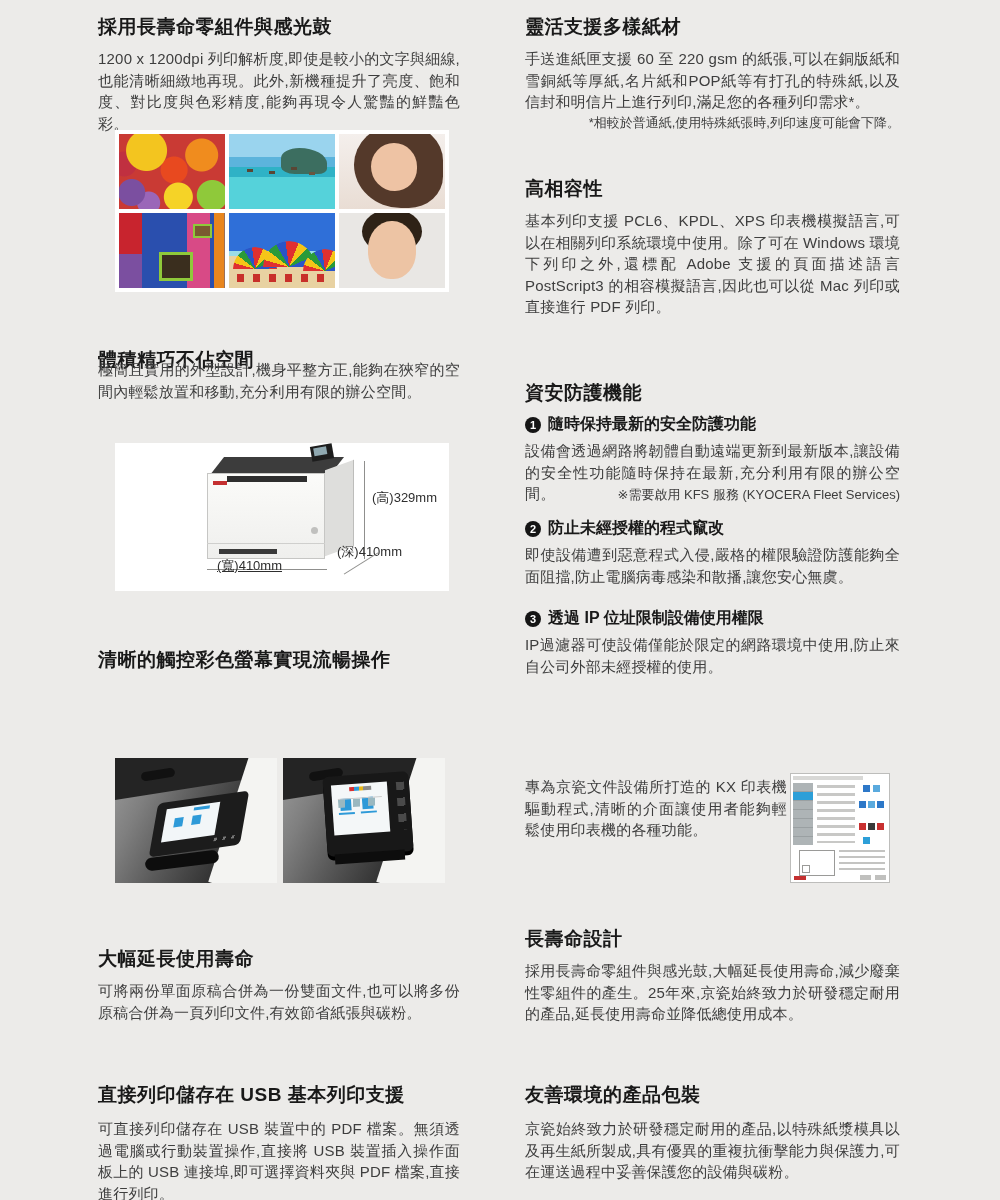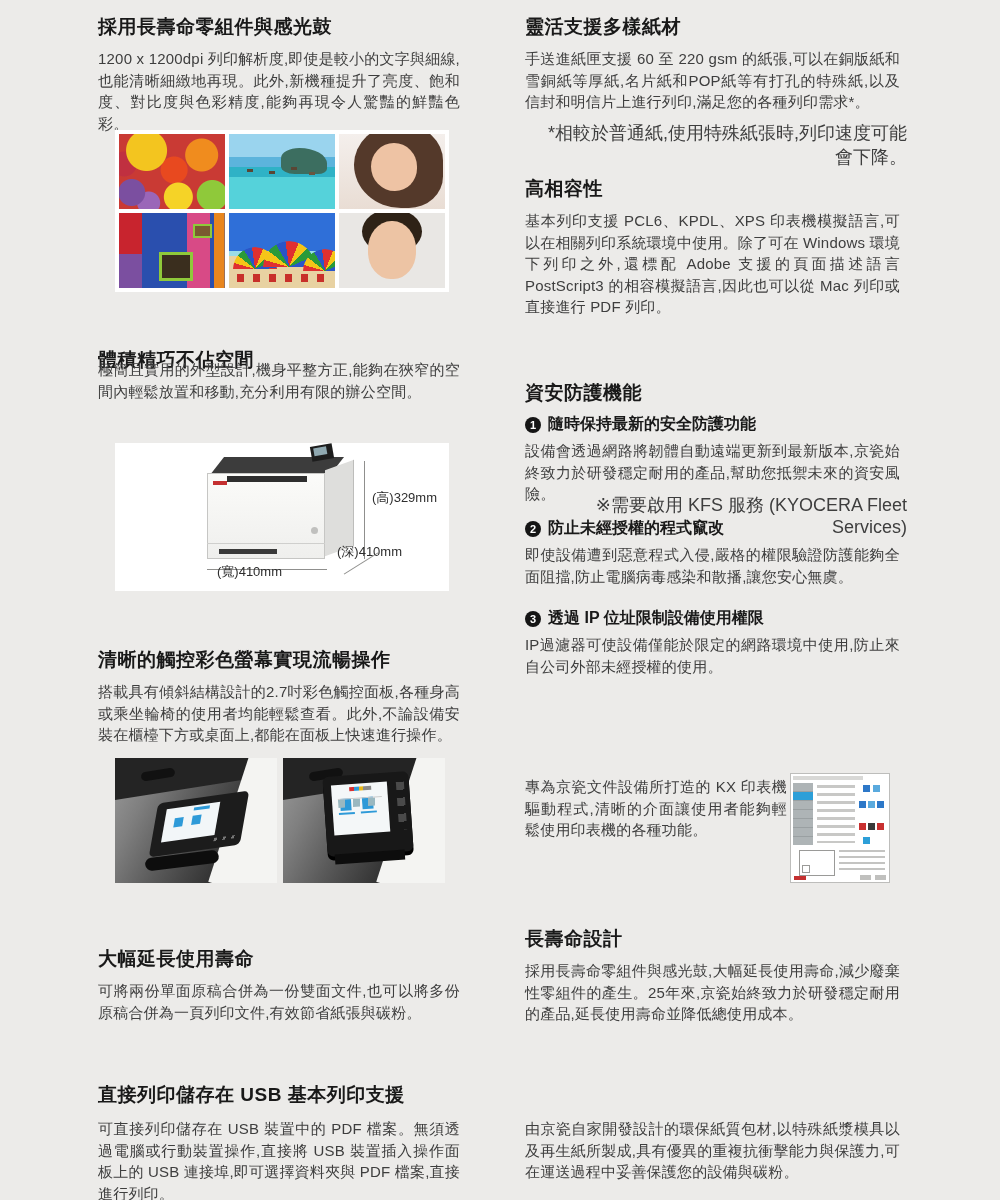--- a/index.html
+++ b/index.html
@@ -4,21 +4,21 @@
 <style>
   html,body{margin:0;padding:0;}
   body{font-family:"Liberation Sans","DejaVu Sans",sans-serif;}
   .page{position:relative;width:1000px;height:1200px;background:#ecebe9;overflow:hidden;}
   .col{position:absolute;top:0;height:1200px;}
   #col-left{left:98px;width:362px;}
   #col-right{left:525px;width:375px;}
   .abs{position:absolute;left:0;}
   .heading{margin:0;font-size:19px;font-weight:bold;color:#191919;letter-spacing:.5px;width:100%;}
   .body-text{margin:0;font-size:15px;line-height:21.6px;color:#3e3e3e;text-align:justify;width:100%;letter-spacing:.2px;}
-  .footnote{margin:7px;font-size:18px;color:#3e3e3e;text-align:right;width:100%;}
+  .footnote{margin:0;font-size:13px;color:#3e3e3e;text-align:right;width:100%;}
   .sub-title{margin:0;font-size:16px;font-weight:bold;color:#191919;display:flex;align-items:center;gap:7px;}
   .num-badge{display:inline-block;width:16px;height:16px;border-radius:50%;background:#151515;color:#fff;
     font-size:11px;line-height:16px;text-align:center;font-weight:bold;flex:0 0 16px;}
   
   .photo-grid{position:absolute;left:17px;top:130px;width:334px;height:162px;background:#fff;
     display:grid;grid-template-columns:repeat(3,1fr);grid-template-rows:repeat(2,1fr);gap:4px;padding:4px;box-sizing:border-box;}
   .ph{position:relative;overflow:hidden;}
   .ph-fruits{background:
     radial-gradient(circle at 12% 78%,#7b4fa0 0 13px,transparent 14px),
     radial-gradient(circle at 28% 92%,#9a66b8 0 11px,transparent 12px),
@@ -68,21 +68,21 @@
   .p-tray{position:absolute;left:92px;top:100px;width:118px;height:1px;background:#cfcfcd;}
   .p-tray2{position:absolute;left:104px;top:106px;width:58px;height:5px;background:#3a3a3a;}
   .p-btn{position:absolute;left:196px;top:84px;width:7px;height:7px;border-radius:50%;background:#c0c0be;}
   .dim-line{background:#8f8f8d;position:absolute;}
   .dim-v{left:249px;top:18px;width:1px;height:98px;}
   .dim-d{left:226px;top:120px;width:40px;height:1px;transform:rotate(-32deg);}
   .dim-w{left:92px;top:126px;width:120px;height:1px;}
   .dim-label{position:absolute;margin:0;font-size:13px;color:#2e2e2e;font-weight:500;white-space:nowrap;}
   .dl-h{left:257px;top:46px;}
   .dl-d{left:222px;top:100px;}
-  .dl-w{left:102px;top:120px;}
+  .dl-w{left:102px;top:114px;text-decoration:underline;}
   
   .panel-photo{position:absolute;top:758px;width:162px;height:125px;overflow:hidden;
     background:linear-gradient(118deg,#9c9c9c 0%,#7f7f7f 22%,#595959 45%,#303030 72%,#1d1d1d 100%);}
   .pp-left{left:17px;}
   .pp-right{left:185px;}
   .pp-tray{position:absolute;left:-10px;top:-22px;width:120%;height:50px;background:#242424;transform:rotate(-9deg);}
   .pp-roller{position:absolute;left:26px;top:12px;width:34px;height:9px;border-radius:5px;background:#111;transform:rotate(-9deg);}
   .pp-white{position:absolute;right:-34px;top:-20px;width:80px;height:160px;background:#f4f4f2;transform:rotate(18deg);}
   .pp-flat{position:absolute;left:38px;top:40px;width:92px;height:52px;background:#1c1c1c;border-radius:5px;transform:rotate(-8deg) skewX(-18deg);}
   .pp-flat .scr{position:absolute;left:10px;top:7px;width:54px;height:32px;background:#f2f6f8;}
@@ -185,21 +185,20 @@
       <i class="p-btn"></i>
       <i class="dim-line dim-v"></i>
       <i class="dim-line dim-d"></i>
       <i class="dim-line dim-w"></i>
       <p class="dim-label dl-h">(高)329mm</p>
       <p class="dim-label dl-d">(深)410mm</p>
       <p class="dim-label dl-w">(寬)410mm</p>
     </div>
 
     <h2 class="heading abs" style="top:647px">清晰的觸控彩色螢幕實現流暢操作</h2>
-    <p class="body-text abs" style="top:681px">搭載具有傾斜結構設計的2.7吋彩色觸控面板,各種身高或乘坐輪椅的使用者均能輕鬆查看。此外,不論設備安裝在櫃檯下方或桌面上,都能在面板上快速進行操作。</p>
 
     <div class="panel-photo pp-left">
       <i class="pp-tray"></i>
       <i class="pp-roller"></i>
       <i class="pp-white"></i>
       <div class="pp-flat">
         <div class="scr">
             <u></u>
             <i class="a"></i>
             <i class="b"></i>
@@ -241,21 +240,21 @@
 
     <h2 class="heading abs" style="top:176px">高相容性</h2>
     <p class="body-text abs" style="top:210px">基本列印支援 PCL6、KPDL、XPS 印表機模擬語言,可以在相關列印系統環境中使用。除了可在 Windows 環境下列印之外,還標配 Adobe 支援的頁面描述語言 PostScript3 的相容模擬語言,因此也可以從 Mac 列印或直接進行 PDF 列印。</p>
 
     <h2 class="heading abs" style="top:380px">資安防護機能</h2>
 
     <div class="sub-title abs" style="top:414px">
       <span class="num-badge">1</span>
       <span>隨時保持最新的安全防護功能</span>
     </div>
-    <p class="body-text abs" style="top:440px">設備會透過網路將韌體自動遠端更新到最新版本,京瓷始終致力於研發穩定耐用的產品,幫助您抵禦未來的資安風險。</p>
+    <p class="body-text abs" style="top:440px">設備會透過網路將韌體自動遠端更新到最新版本,讓設備的安全性功能隨時保持在最新,充分利用有限的辦公空間。</p>
     <p class="footnote abs" style="top:486px">※需要啟用 KFS 服務 (KYOCERA Fleet Services)</p>
 
     <div class="sub-title abs" style="top:518px">
       <span class="num-badge">2</span>
       <span>防止未經授權的程式竄改</span>
     </div>
     <p class="body-text abs" style="top:544px">即使設備遭到惡意程式入侵,嚴格的權限驗證防護能夠全面阻擋,防止電腦病毒感染和散播,讓您安心無虞。</p>
 
     <div class="sub-title abs" style="top:608px">
       <span class="num-badge">3</span>
@@ -286,15 +285,16 @@
           <i></i>
         </span>
       <i class="drv-props"></i>
       <i class="drv-logo"></i>
       <i class="drv-btns"></i>
     </div>
 
     <h2 class="heading abs" style="top:926px">長壽命設計</h2>
     <p class="body-text abs" style="top:960px">採用長壽命零組件與感光鼓,大幅延長使用壽命,減少廢棄性零組件的產生。25年來,京瓷始終致力於研發穩定耐用的產品,延長使用壽命並降低總使用成本。</p>
 
-    <p class="body-text abs" style="top:1118px">由京瓷自家開發設計的環保紙質包材,以特殊紙漿模具以及再生紙所製成,具有優異的重複抗衝擊能力與保護力,可在運送過程中妥善保護您的設備與碳粉。</p>
+    <h2 class="heading abs" style="top:1082px">友善環境的產品包裝</h2>
+    <p class="body-text abs" style="top:1118px">京瓷始終致力於研發穩定耐用的產品,以特殊紙漿模具以及再生紙所製成,具有優異的重複抗衝擊能力與保護力,可在運送過程中妥善保護您的設備與碳粉。</p>
   </div>
 </div>
 
 </body></html>

